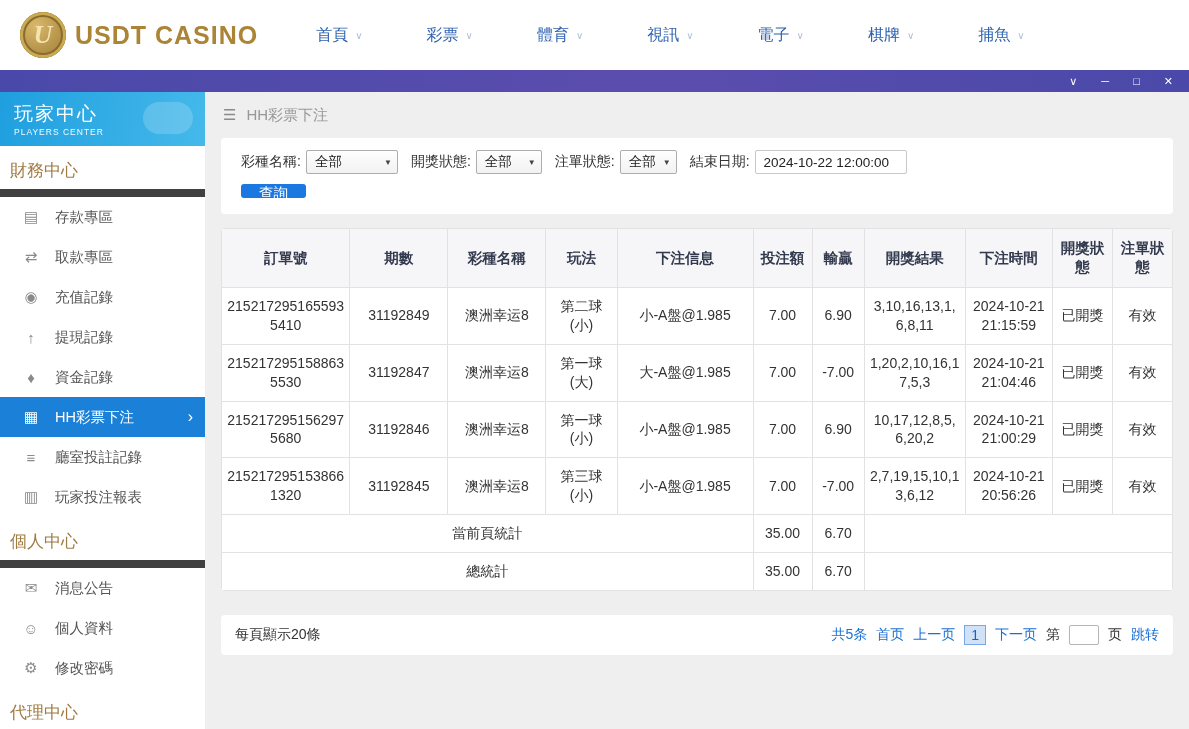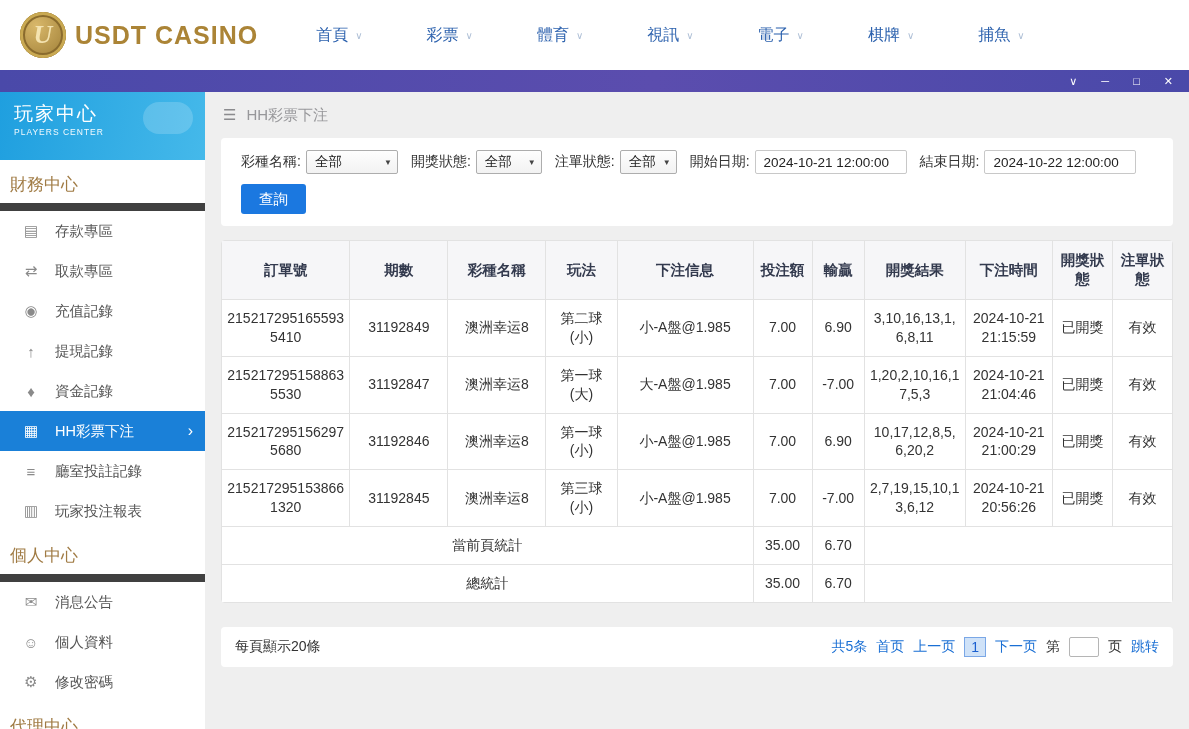--- a/index.html
+++ b/index.html
@@ -24,21 +24,21 @@
   .titlebar { height:22px; background:linear-gradient(90deg,#4a49a9,#5b4dae 55%,#4a49a9);
     display:flex; align-items:center; justify-content:flex-end; gap:24px; padding:0 16px; }
   .tb-icon { color:#fff; font-size:11px; line-height:1; cursor:pointer; }
 
   
   .app { display:flex; height:637px; }
   .sidebar { width:205px; background:#fff; flex-shrink:0; }
   .main { flex:1; background:#efefef; overflow:hidden; }
 
   
-  .side-banner { height:68px; background:linear-gradient(100deg,#1f9fdf,#45b9ea);
+  .side-banner { height:54px; background:linear-gradient(100deg,#1f9fdf,#45b9ea);
     color:#fff; padding:9px 8px 0 14px; position:relative; overflow:hidden; }
   .side-banner::after { content:""; position:absolute; right:12px; top:10px; width:50px; height:32px;
     background:rgba(255,255,255,0.18); border-radius:16px; }
   .side-banner .t { font-size:19px; letter-spacing:2px; }
   .side-banner .s { font-size:8.5px; letter-spacing:1px; opacity:.95; }
   .side-section-title { padding:13px 0 7px 10px; font-size:17px; color:#a07b44;
     border-bottom:8px solid #404040; }
   .side-item { height:40px; display:flex; align-items:center; gap:15px; padding-left:22px;
     font-size:14.5px; color:#555; cursor:pointer; position:relative; }
   .side-item .ico { width:18px; text-align:center; color:#8a8a8a; font-size:15px; }
@@ -59,21 +59,21 @@
   .fgroup { display:flex; align-items:center; margin-right:13px; }
   .fgroup label { margin-right:5px; }
   .fselect { position:relative; display:inline-flex; align-items:center; border:1px solid #adadad;
     border-radius:2px; background:linear-gradient(#fefefe,#f2f2f2); height:24px;
     padding:0 20px 0 8px; font-size:13.5px; color:#222; cursor:pointer; }
   .fselect .car { position:absolute; right:5px; font-size:8px; color:#444; }
   .w90 { min-width:92px; } .w70 { min-width:66px; } .w58 { min-width:56px; }
   .fdate { width:152px; height:24px; border:1px solid #c8c8c8; border-radius:2px; padding:0 8px;
     font-size:13.5px; color:#222; font-family:inherit; }
   .btn-search { margin-top:10px; background:#1b78e0; color:#fff; border:none; border-radius:3px;
-    height:30px; padding:0 18px; font-size:14.5px; cursor:pointer; font-family:inherit; }
+    height:14px; padding:0 18px; font-size:14.5px; cursor:pointer; font-family:inherit; }
 
   
   .table-card { margin-top:14px; overflow:hidden; }
   table { width:100%; border-collapse:collapse; table-layout:fixed; }
   th { border:1px solid #e2e2e2; background:#f6f6f8; padding:10px 2px; font-size:14.5px; color:#333a4e; }
   td { border:1px solid #e2e2e2; padding:9px 5px; font-size:14px; color:#333; text-align:center;
     word-break:break-all; line-height:1.35; }
 
   
   .pag-card { margin-top:24px; display:flex; align-items:center; justify-content:space-between;
@@ -219,24 +219,20 @@
             </div>
           </div>
           <div class="fgroup">
             <label>注單狀態:</label>
             <div class="fselect w58">
               <span>全部</span>
               <span class="car">▼</span>
             </div>
           </div>
           <div class="fgroup">
-            <label>開始日期:</label>
-            <input class="fdate" type="text" value="2024-10-21 12:00:00" style="">
-          </div>
-          <div class="fgroup">
             <label>結束日期:</label>
             <input class="fdate" type="text" value="2024-10-22 12:00:00" style="">
           </div>
         </div>
         <button class="btn-search">查詢</button>
       </div>
 
       <div class="card table-card">
         <table>
           <colgroup>

